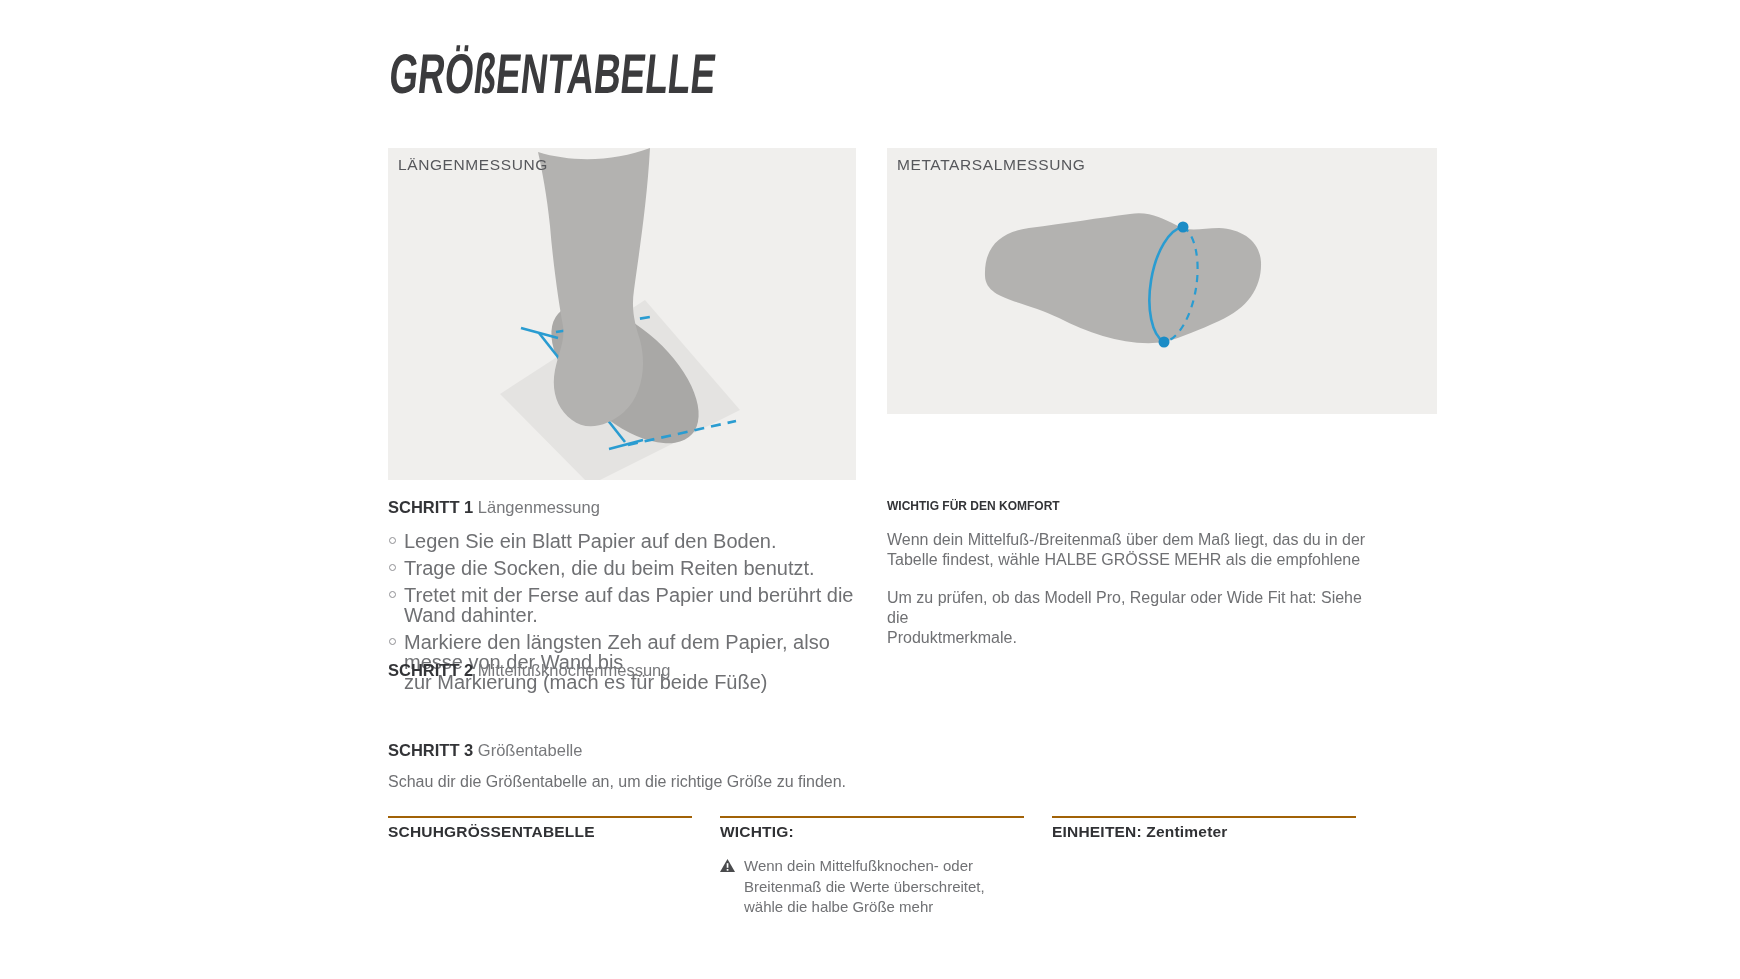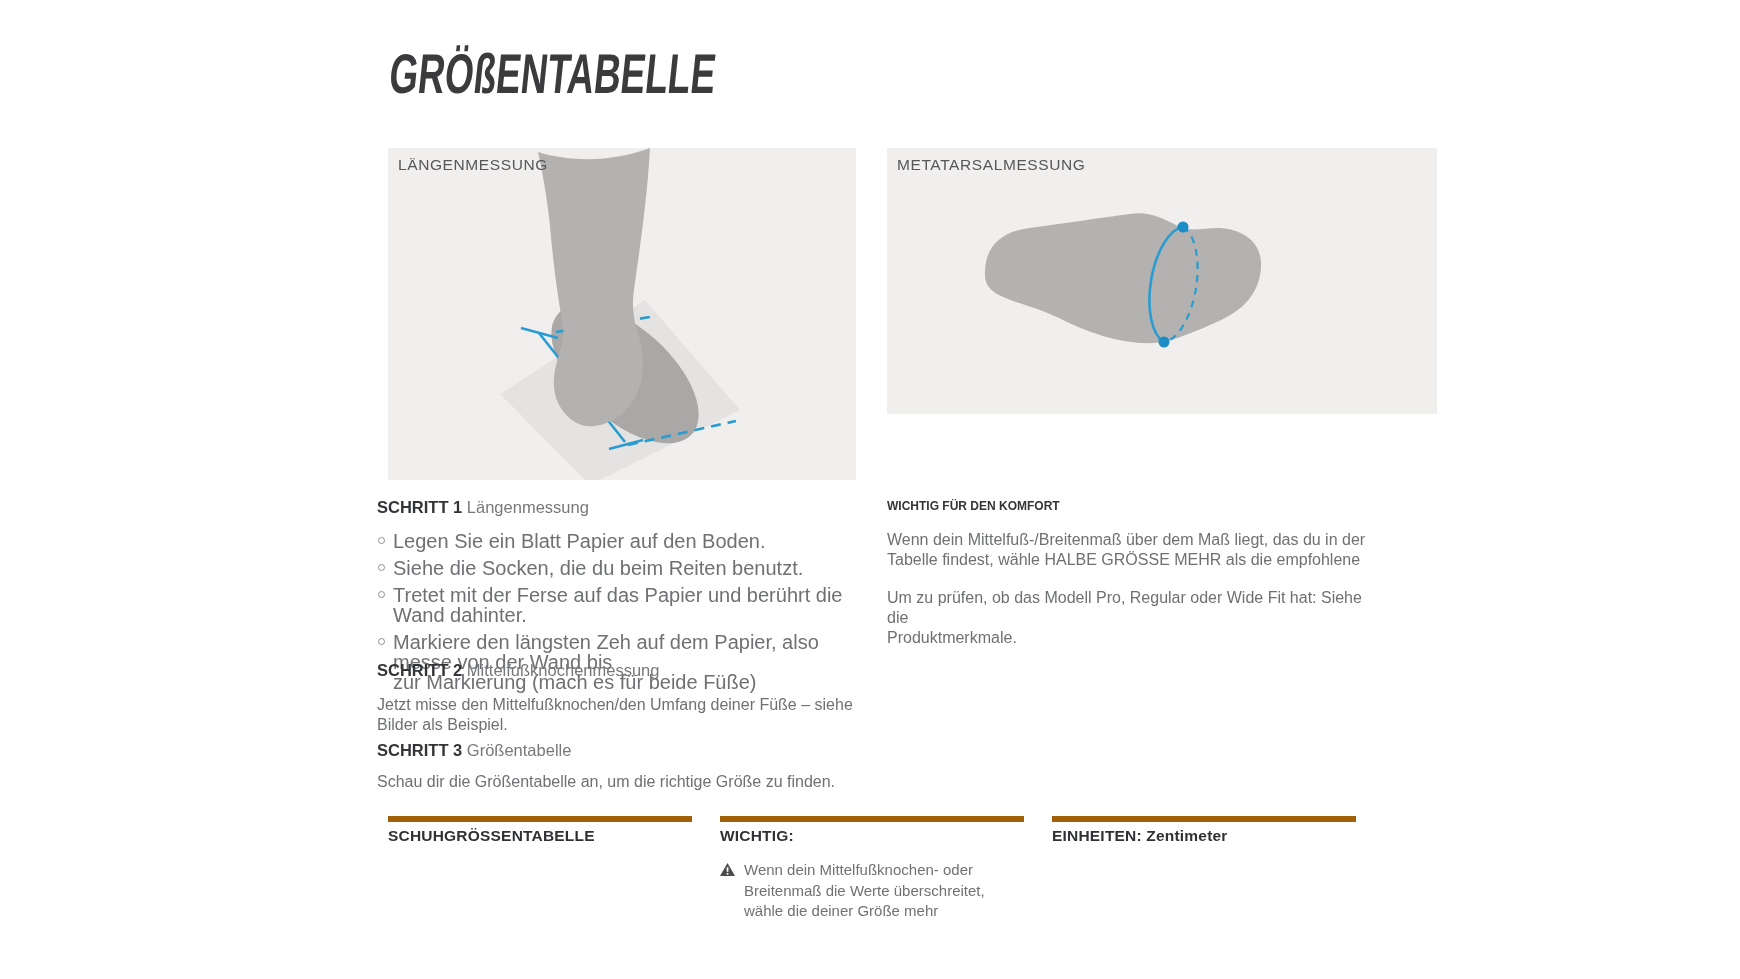--- a/index.html
+++ b/index.html
@@ -14,39 +14,39 @@
 
   
   .panel{position:absolute;background:#f0efed;}
   .panel-length{left:388px;top:148px;width:468px;height:332px;}
   .panel-meta{left:887px;top:148px;width:550px;height:266px;}
   .panel-label{position:absolute;left:10px;top:8px;font-size:15.5px;color:#56575b;
     letter-spacing:0.6px;white-space:nowrap;}
   .panel svg{position:absolute;left:0;top:0;}
 
   
-  .col-left{position:absolute;left:377px;width:480px;}
+  .col-left{position:absolute;left:388px;width:480px;}
   .col-right{position:absolute;left:887px;width:480px;}
 
   .step-heading{font-size:16.5px;line-height:20px;white-space:nowrap;}
   .step-heading .lbl{font-weight:700;color:#333437;}
   .step-heading .ttl{font-weight:400;color:#77787b;}
 
   .body-text{font-size:16px;line-height:20px;color:#6f7073;white-space:pre-line;}
 
   ul.bullets{list-style:none;margin:0;padding:0 0 0 16px;}
   ul.bullets li{position:relative;font-size:20px;line-height:20px;color:#6f7073;
     margin-bottom:7px;white-space:pre-line;}
   ul.bullets li::before{content:"";position:absolute;left:-15px;top:6px;width:5px;height:5px;
     border:1.5px solid #909094;border-radius:50%;background:transparent;}
 
   .comfort-heading{font-size:12px;font-weight:700;color:#333437;white-space:nowrap;}
 
   
-  .footer-col{position:absolute;top:816px;width:304px;border-top:6px solid #a16207;padding-top:5px;}
+  .footer-col{position:absolute;top:816px;width:304px;border-top:2px solid #a16207;padding-top:5px;}
   .footer-col .foot-heading{font-size:15.5px;font-weight:700;color:#303134;letter-spacing:0.2px;white-space:nowrap;}
   .fc1{left:388px;} .fc2{left:720px;} .fc3{left:1052px;}
   .warning-row{display:flex;margin-top:15px;align-items:flex-start;}
   .warning-row .w-icon{flex:0 0 auto;margin:3px 9px 0 0;}
   .warning-text{font-size:15px;line-height:20.5px;color:#707174;white-space:pre-line;}
 </style>
 </head>
 <body>
 
 <div class="page">
@@ -96,32 +96,30 @@
     <span class="panel-label">METATARSALMESSUNG</span>
   </div>
 
   <div class="col-left step-heading" style="top:497px;">
     <span class="lbl">SCHRITT 1 </span>
     <span class="ttl">Längenmessung</span>
   </div>
 
   <ul class="bullets col-left" style="top:531px;">
     <li>Legen Sie ein Blatt Papier auf den Boden.</li>
-    <li>Siehe die Socken, die du beim Reiten benutzt.</li>
+    <li>Trage die Socken, die du beim Reiten benutzt.</li>
     <li>Tretet mit der Ferse auf das Papier und berührt die Wand dahinter.</li>
     <li>Markiere den längsten Zeh auf dem Papier, also messe von der Wand bis
 zur Markierung (mach es für beide Füße)</li>
   </ul>
 
   <div class="col-left step-heading" style="top:660px;">
     <span class="lbl">SCHRITT 2 </span>
     <span class="ttl">Mittelfußknochenmessung</span>
   </div>
-  <div class="col-left body-text" style="top:695px;">Jetzt misse den Mittelfußknochen/den Umfang deiner Füße – siehe
-Bilder als Beispiel.</div>
 
   <div class="col-left step-heading" style="top:740px;">
     <span class="lbl">SCHRITT 3 </span>
     <span class="ttl">Größentabelle</span>
   </div>
   <div class="col-left body-text" style="top:772px;">Schau dir die Größentabelle an, um die richtige Größe zu finden.</div>
 
   <div class="col-right comfort-heading" style="top:499px;">WICHTIG FÜR DEN KOMFORT</div>
   <div class="col-right body-text" style="top:530px;">Wenn dein Mittelfuß-/Breitenmaß über dem Maß liegt, das du in der
 Tabelle findest, wähle HALBE GRÖSSE MEHR als die empfohlene</div>
@@ -135,21 +133,21 @@
   <div class="footer-col fc2">
     <div class="foot-heading">WICHTIG:</div>
     <div class="warning-row">
       <svg class="w-icon" width="15" height="13" viewBox="0 0 15 13">
         <polygon points="7.5,0 15,13 0,13" fill="#4a4b4d"></polygon>
         <rect x="6.7" y="4.2" width="1.7" height="4.6" fill="#ffffff"></rect>
         <rect x="6.7" y="10" width="1.7" height="1.7" fill="#ffffff"></rect>
       </svg>
       <div class="warning-text">Wenn dein Mittelfußknochen- oder
 Breitenmaß die Werte überschreitet,
-wähle die deiner Größe mehr</div>
+wähle die halbe Größe mehr</div>
     </div>
   </div>
 
   <div class="footer-col fc3">
     <div class="foot-heading">EINHEITEN: Zentimeter</div>
   </div>
 
 </div>
 
 </body></html>

